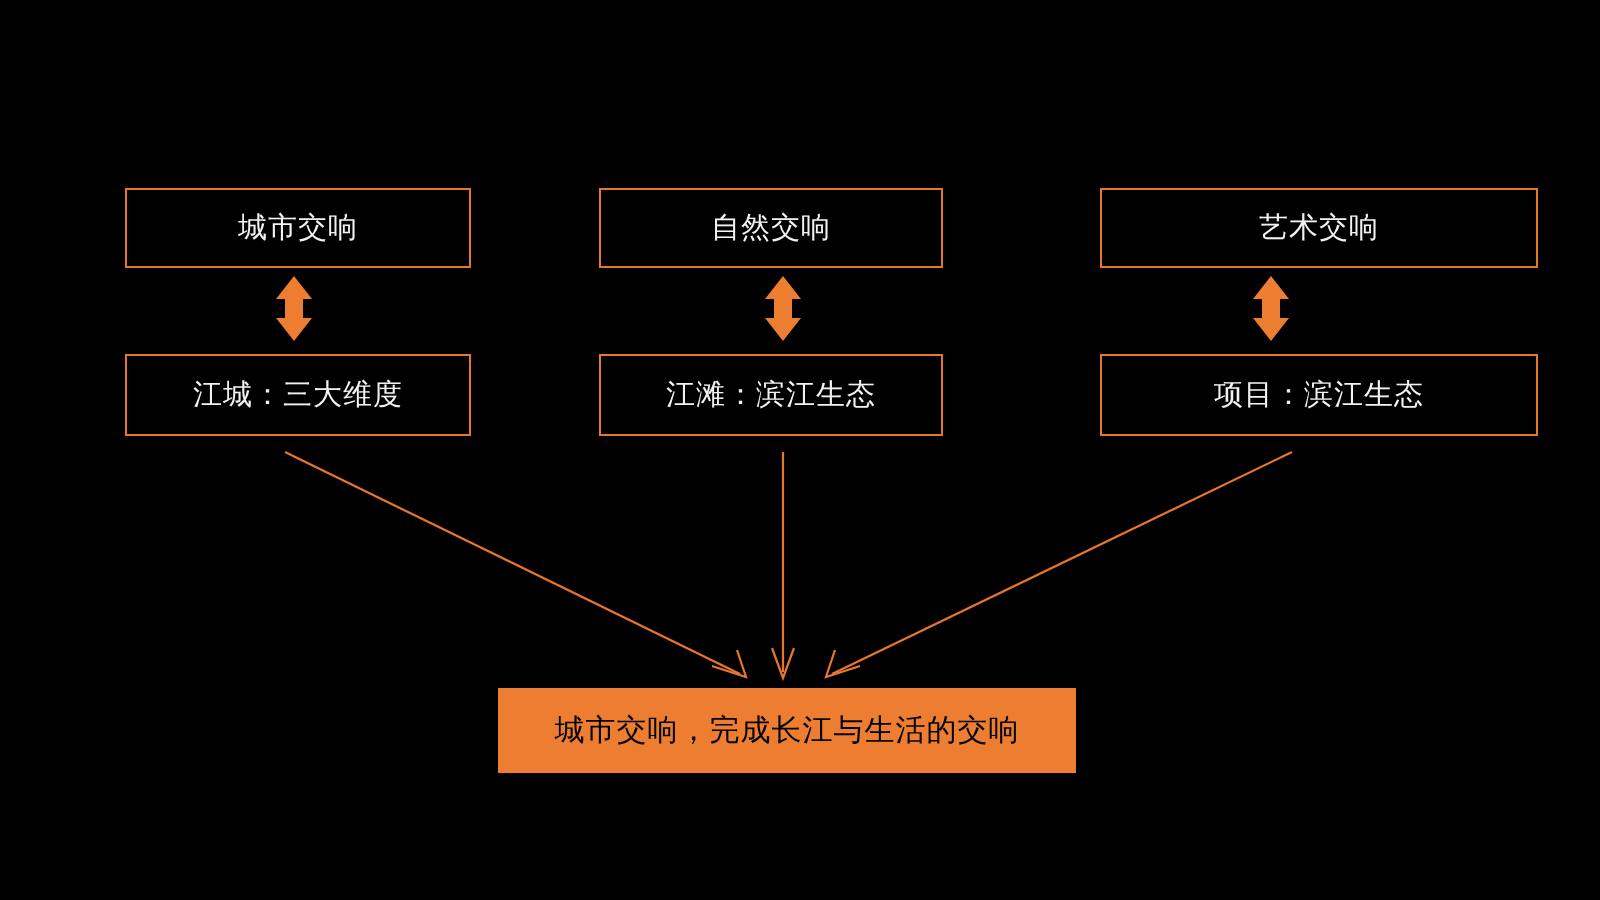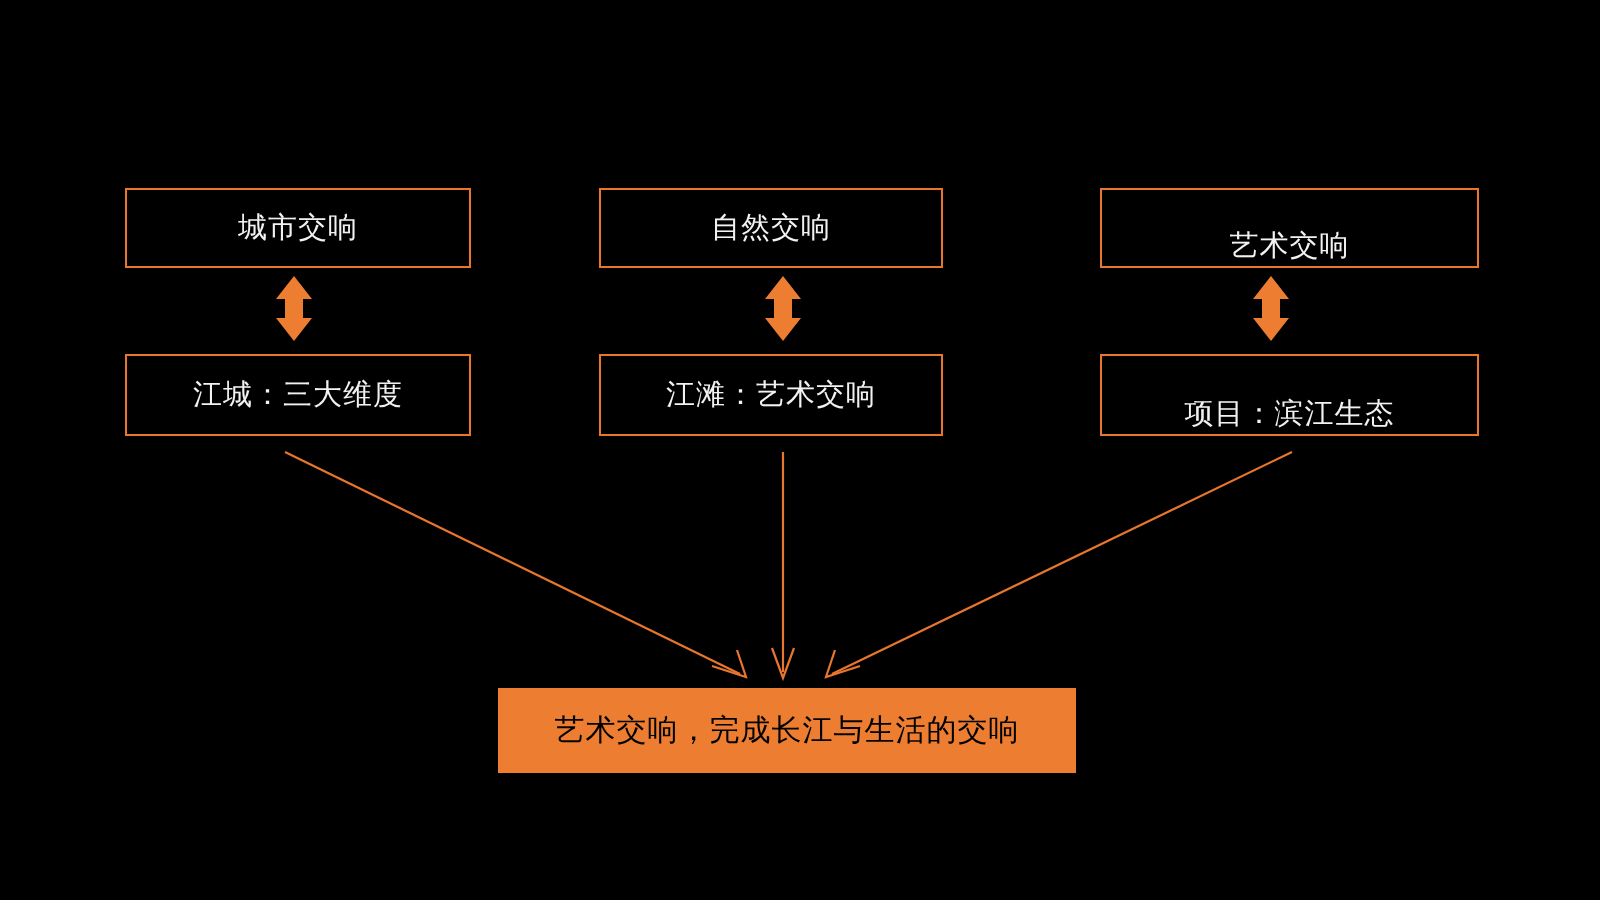--- a/index.html
+++ b/index.html
@@ -27,21 +27,21 @@
     color: #F2F2F2;
     font-size: 29px;
     letter-spacing: 1px;
     white-space: nowrap;
   }
   .node-box.row1 { height: 80px; top: 180px; margin-top: 8px; }
   .node-box.row2 { height: 82px; top: 354px; }
 
   .col1 { left: 125px; width: 346px; }
   .col2 { left: 599px; width: 344px; }
-  .col3 { left: 1100px; width: 379px; align-items: flex-end; }
+  .col3 { left: 1100px; width: 438px; }
 
   .summary-box {
     position: absolute;
     left: 498px;
     top: 688px;
     width: 578px;
     height: 85px;
     background: #ED7D31;
     display: flex;
     align-items: center;
@@ -76,21 +76,21 @@
 
   <div class="node-box row1 col3">
     <span>艺术交响</span>
   </div>
 
   <div class="node-box row2 col1">
     <span>江城：三大维度</span>
   </div>
 
   <div class="node-box row2 col2">
-    <span>江滩：艺术交响</span>
+    <span>江滩：滨江生态</span>
   </div>
 
   <div class="node-box row2 col3">
     <span>项目：滨江生态</span>
   </div>
 
   <svg id="arrow-layer" viewBox="0 0 1600 900">
 
     <g>
       <polygon fill="#ED7D31" points="294,276 312,299 303,299 303,318 312,318 294,341 276,318 285,318 285,299 276,299"></polygon>
@@ -112,16 +112,16 @@
       <polyline points="772,648 783,678 794,648" fill="none" stroke="#E8762C" stroke-width="2.2"></polyline>
     </g>
 
     <g>
       <line x1="1292" y1="452" x2="832" y2="674" stroke="#E8762C" stroke-width="2.2"></line>
       <polyline points="860,666 826,677 835,650" fill="none" stroke="#E8762C" stroke-width="2.2"></polyline>
     </g>
   </svg>
 
   <div class="summary-box">
-    <span>艺术交响，完成长江与生活的交响</span>
+    <span>城市交响，完成长江与生活的交响</span>
   </div>
 
 </div>
 
 </body></html>

